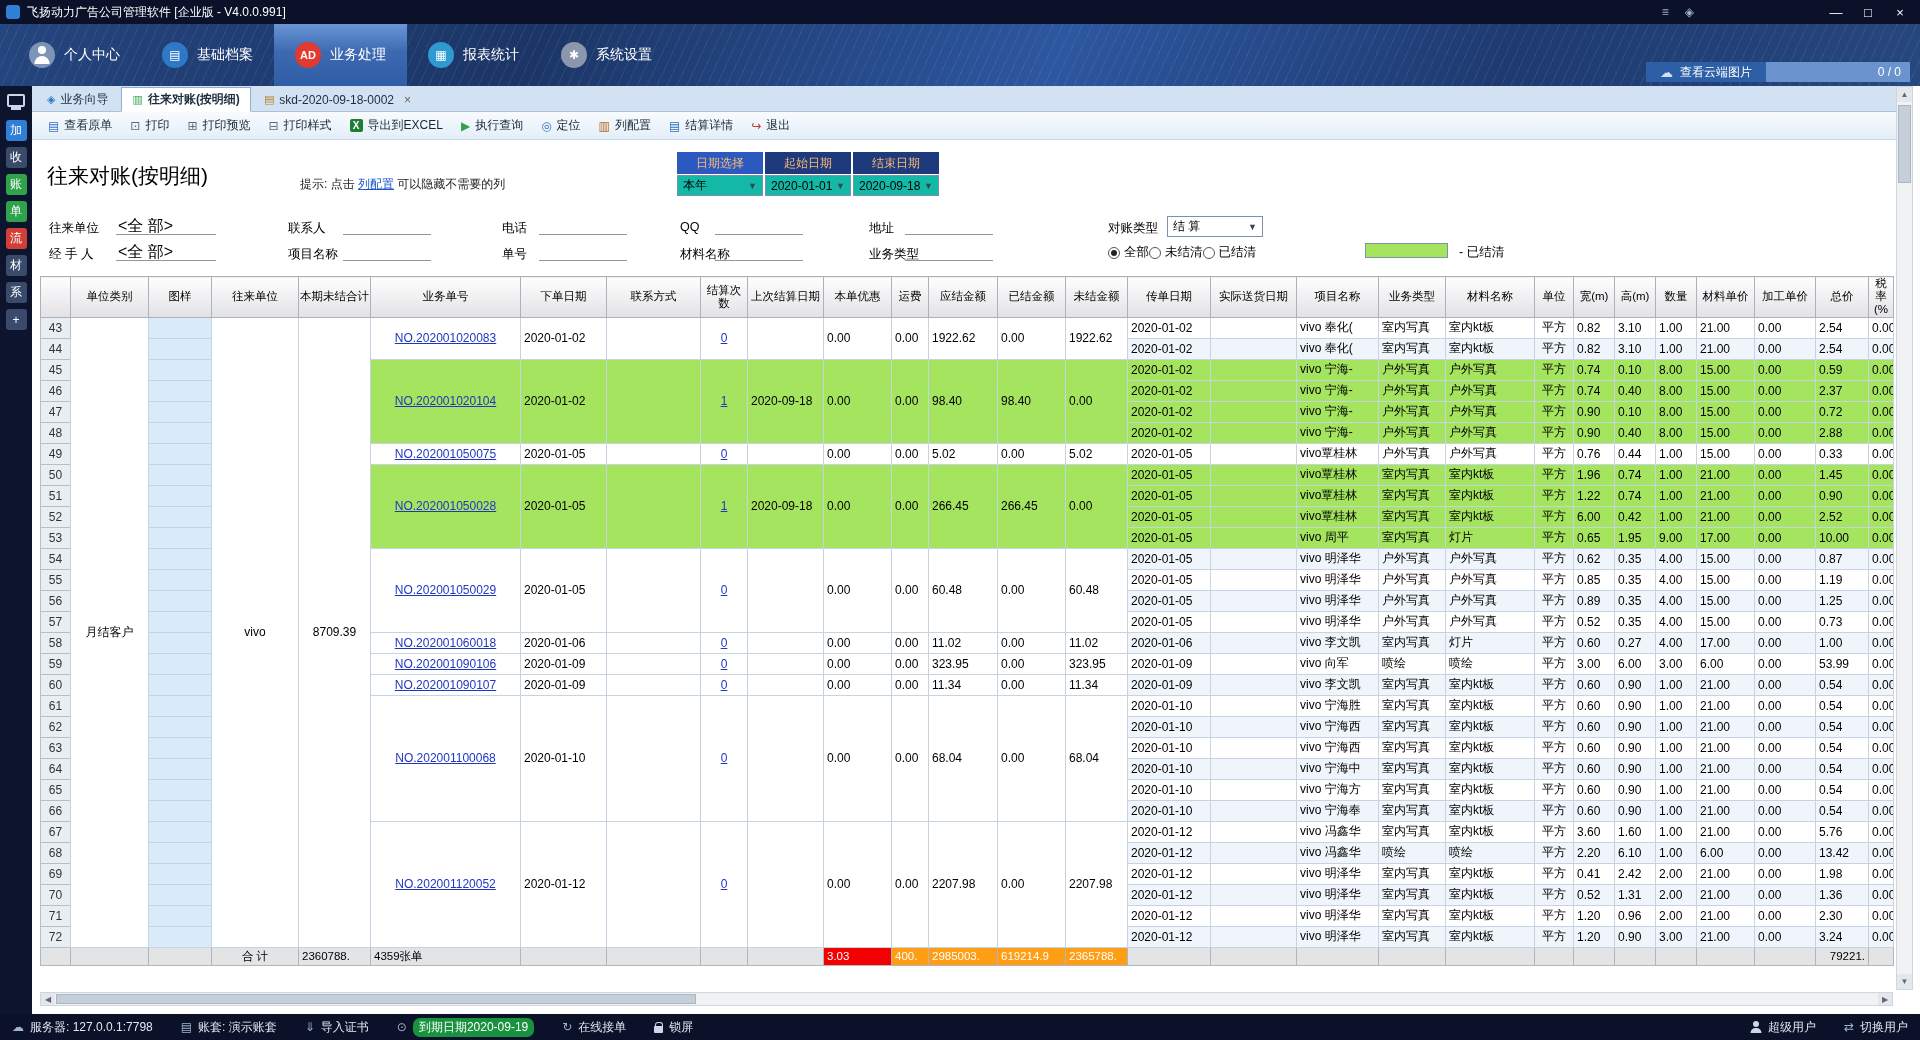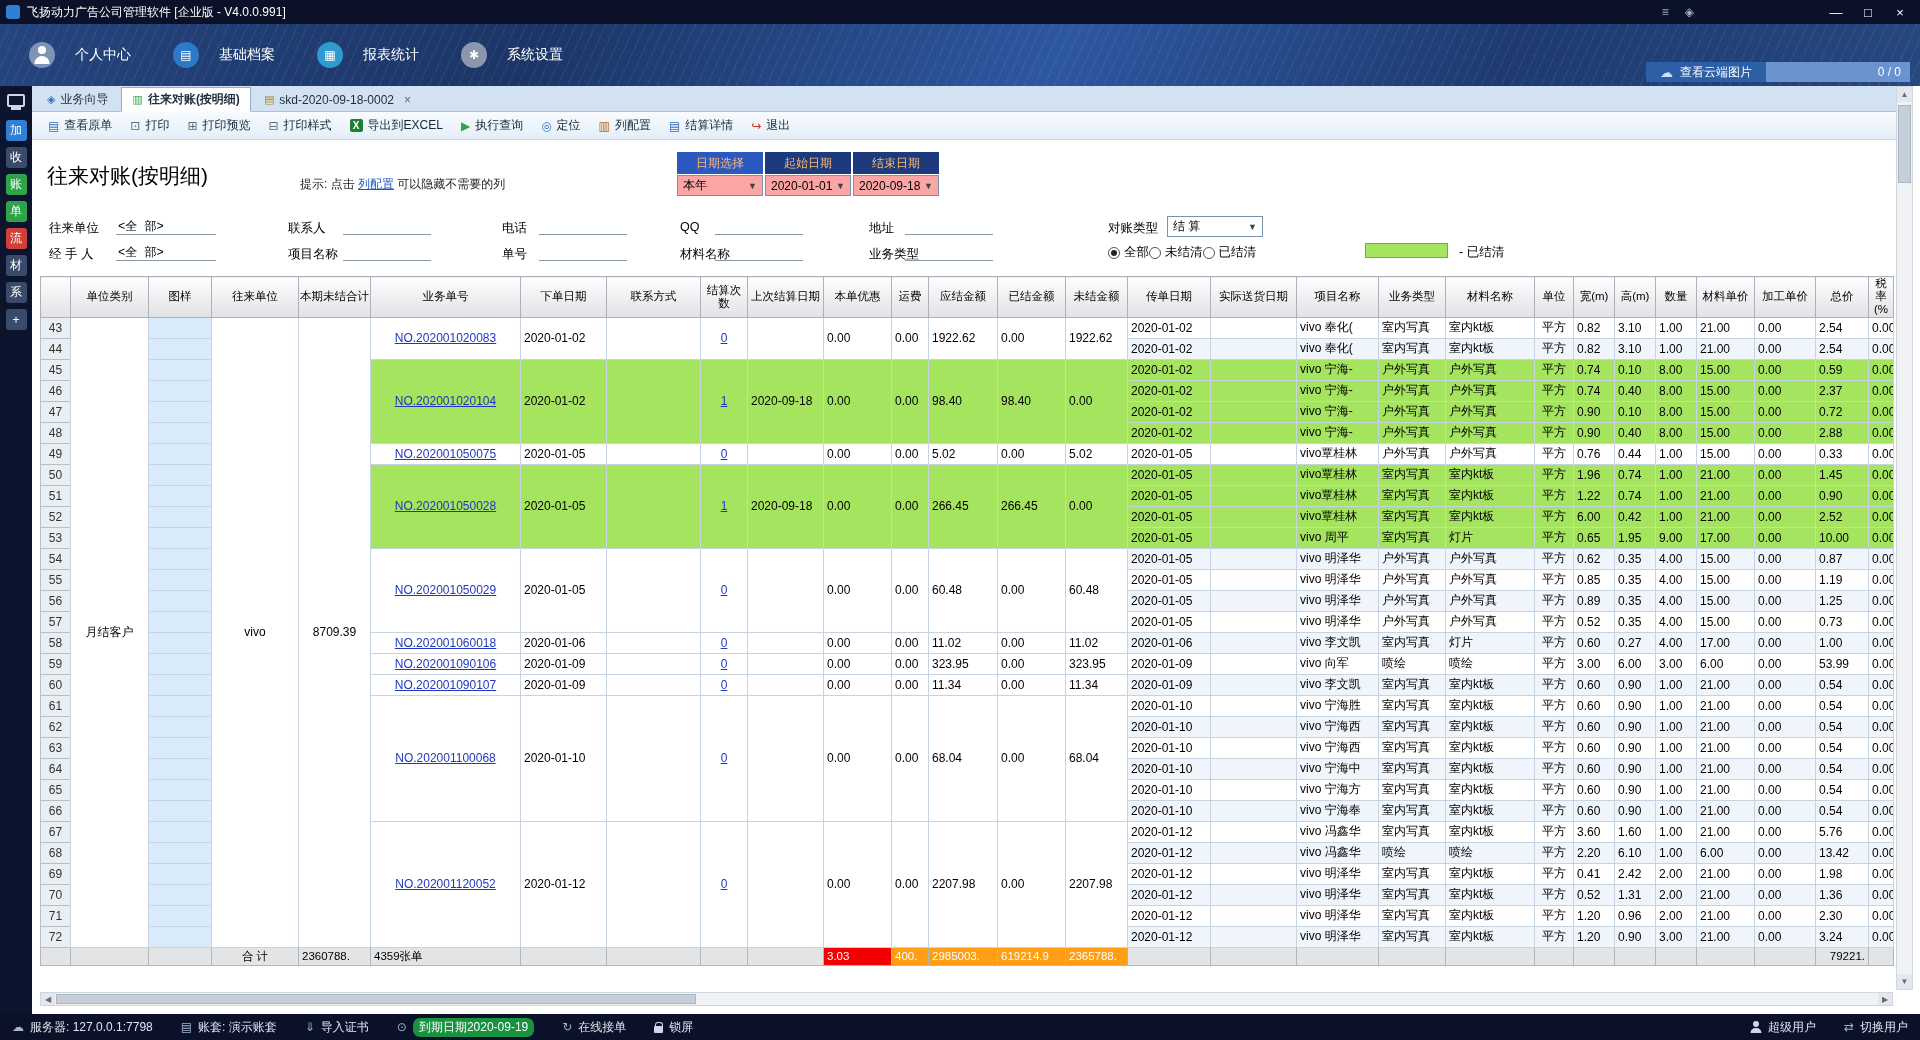--- a/index.html
+++ b/index.html
@@ -13,21 +13,21 @@
   .tb-icons{margin-left:auto;display:flex;gap:16px;color:#9fb2cc;font-size:12px;margin-right:220px}
   .win-controls{position:absolute;right:4px;top:0;height:24px;display:flex}
   .win-btn{width:32px;height:24px;display:flex;align-items:center;justify-content:center;font-size:13px;color:#fff;cursor:pointer}
 
   
   .ribbon{position:absolute;left:0;top:24px;width:100%;height:62px;overflow:hidden;
           background:linear-gradient(115deg,#25457f,#1b3566 28%,#2d57a0 55%,#1e3a70 78%,#27477f)}
   .ribbon::before{content:"";position:absolute;inset:0;
           background:repeating-linear-gradient(115deg,rgba(255,255,255,.07) 0 1px,transparent 1px 9px)}
   .ribbon-nav{position:relative;display:flex;height:100%;padding-left:8px}
-  .nav-item{display:flex;align-items:center;gap:20px;padding:0 21px;color:#fff;font-size:14px;cursor:pointer}
+  .nav-item{display:flex;align-items:center;gap:9px;padding:0 21px;color:#fff;font-size:14px;cursor:pointer}
   .nav-item.active{background:linear-gradient(180deg,#6a96d8,#3c69b0 45%,#2f5da6)}
   .nav-ic{width:26px;height:26px;border-radius:50%;display:flex;align-items:center;justify-content:center;
           font-size:12px;font-weight:bold;color:#fff;position:relative;flex:0 0 auto}
   .ic-person::before{content:"";position:absolute;top:4px;left:50%;transform:translateX(-50%);
           width:8px;height:8px;border-radius:50%;background:#fff}
   .ic-person::after{content:"";position:absolute;bottom:4px;left:50%;transform:translateX(-50%);
           width:15px;height:8px;border-radius:8px 8px 0 0;background:#fff}
   .search-row{position:absolute;top:5px;right:40px;display:flex;gap:3px;height:21px;z-index:2}
   .search-input{width:200px;height:21px;border:1px solid #5c86c0;font-size:12px;padding:0 5px;font-family:inherit}
   .btn-blue{height:21px;background:#0e63c8;color:#fff;font-size:12px;padding:0 10px;display:flex;
@@ -65,26 +65,26 @@
 
   
   .filter-area{position:absolute;left:32px;top:140px;right:24px;height:136px;background:#fff}
   .page-title{position:absolute;left:15px;top:22px;font-size:21px;color:#000;white-space:nowrap}
   .hint{position:absolute;left:268px;top:36px;font-size:12px;color:#222;white-space:nowrap}
   .hint .link{color:#1a56c8;text-decoration:underline;cursor:pointer}
   .date-box{position:absolute;top:12px;width:86px}
   .date-head{height:22px;color:#fdba74;font-size:12px;display:flex;align-items:center;justify-content:center}
   .date-head.bright{background:#2c59c0}
   .date-head.dark{background:#1c3a7c}
-  .date-val{height:21px;margin-top:1px;border:1px solid #7a93ad;background:#fca5a5;font-size:12px;display:flex;
+  .date-val{height:21px;margin-top:1px;border:1px solid #7a93ad;background:#14b8a6;font-size:12px;display:flex;
             align-items:center;justify-content:space-between;padding:0 5px;cursor:pointer}
   .caret{font-size:9px;color:#345}
   .flabel{position:absolute;font-size:12.5px;color:#000;white-space:nowrap}
-  .u-input{position:absolute;border:none;border-bottom:1px solid #8899aa;height:17px;font-size:12px;
-           padding:0 2px;background:transparent;outline:none;font-family:Liberation Mono, monospace}
+  .u-input{position:absolute;border:none;border-bottom:1px solid #8899aa;height:17px;font-size:16px;
+           padding:0 2px;background:transparent;outline:none;font-family:Liberation Sans, sans-serif}
   .type-select{position:absolute;left:1135px;top:76px;width:96px;height:21px;border:1px solid #7a93ad;
                display:flex;align-items:center;justify-content:space-between;padding:0 5px;font-size:12px;cursor:pointer}
   .radio-row{position:absolute;left:1076px;top:104px;display:flex;align-items:center;font-size:12.5px}
   .radio{display:flex;align-items:center;gap:4px;cursor:pointer}
   .rdot{width:12px;height:12px;border:1px solid #555;border-radius:50%;position:relative;background:#fff}
   .radio.checked .rdot::after{content:"";position:absolute;inset:2px;border-radius:50%;background:#222}
   .legend-swatch{position:absolute;left:1333px;top:103px;width:83px;height:15px;border:1px solid #7a93ad}
   .legend-label{position:absolute;left:1427px;top:104px;font-size:12.5px}
 
   
@@ -150,20 +150,24 @@
 
 <div class="ribbon">
   <div class="ribbon-nav">
       <div class="nav-item">
         <span class="nav-ic ic-person" style="background: rgb(126, 147, 184);"></span>
         <span class="nav-label">个人中心</span>
       </div>
       <div class="nav-item">
         <span class="nav-ic" style="background: rgb(46, 120, 200);">▤</span>
         <span class="nav-label">基础档案</span>
+      </div>
+      <div class="nav-item active">
+        <span class="nav-ic" style="background: rgb(226, 58, 46); font-size: 11px;">AD</span>
+        <span class="nav-label">业务处理</span>
       </div>
       <div class="nav-item">
         <span class="nav-ic" style="background: rgb(46, 154, 208);">▦</span>
         <span class="nav-label">报表统计</span>
       </div>
       <div class="nav-item">
         <span class="nav-ic" style="background: rgb(138, 151, 173);">✱</span>
         <span class="nav-label">系统设置</span>
       </div>
     </div>

